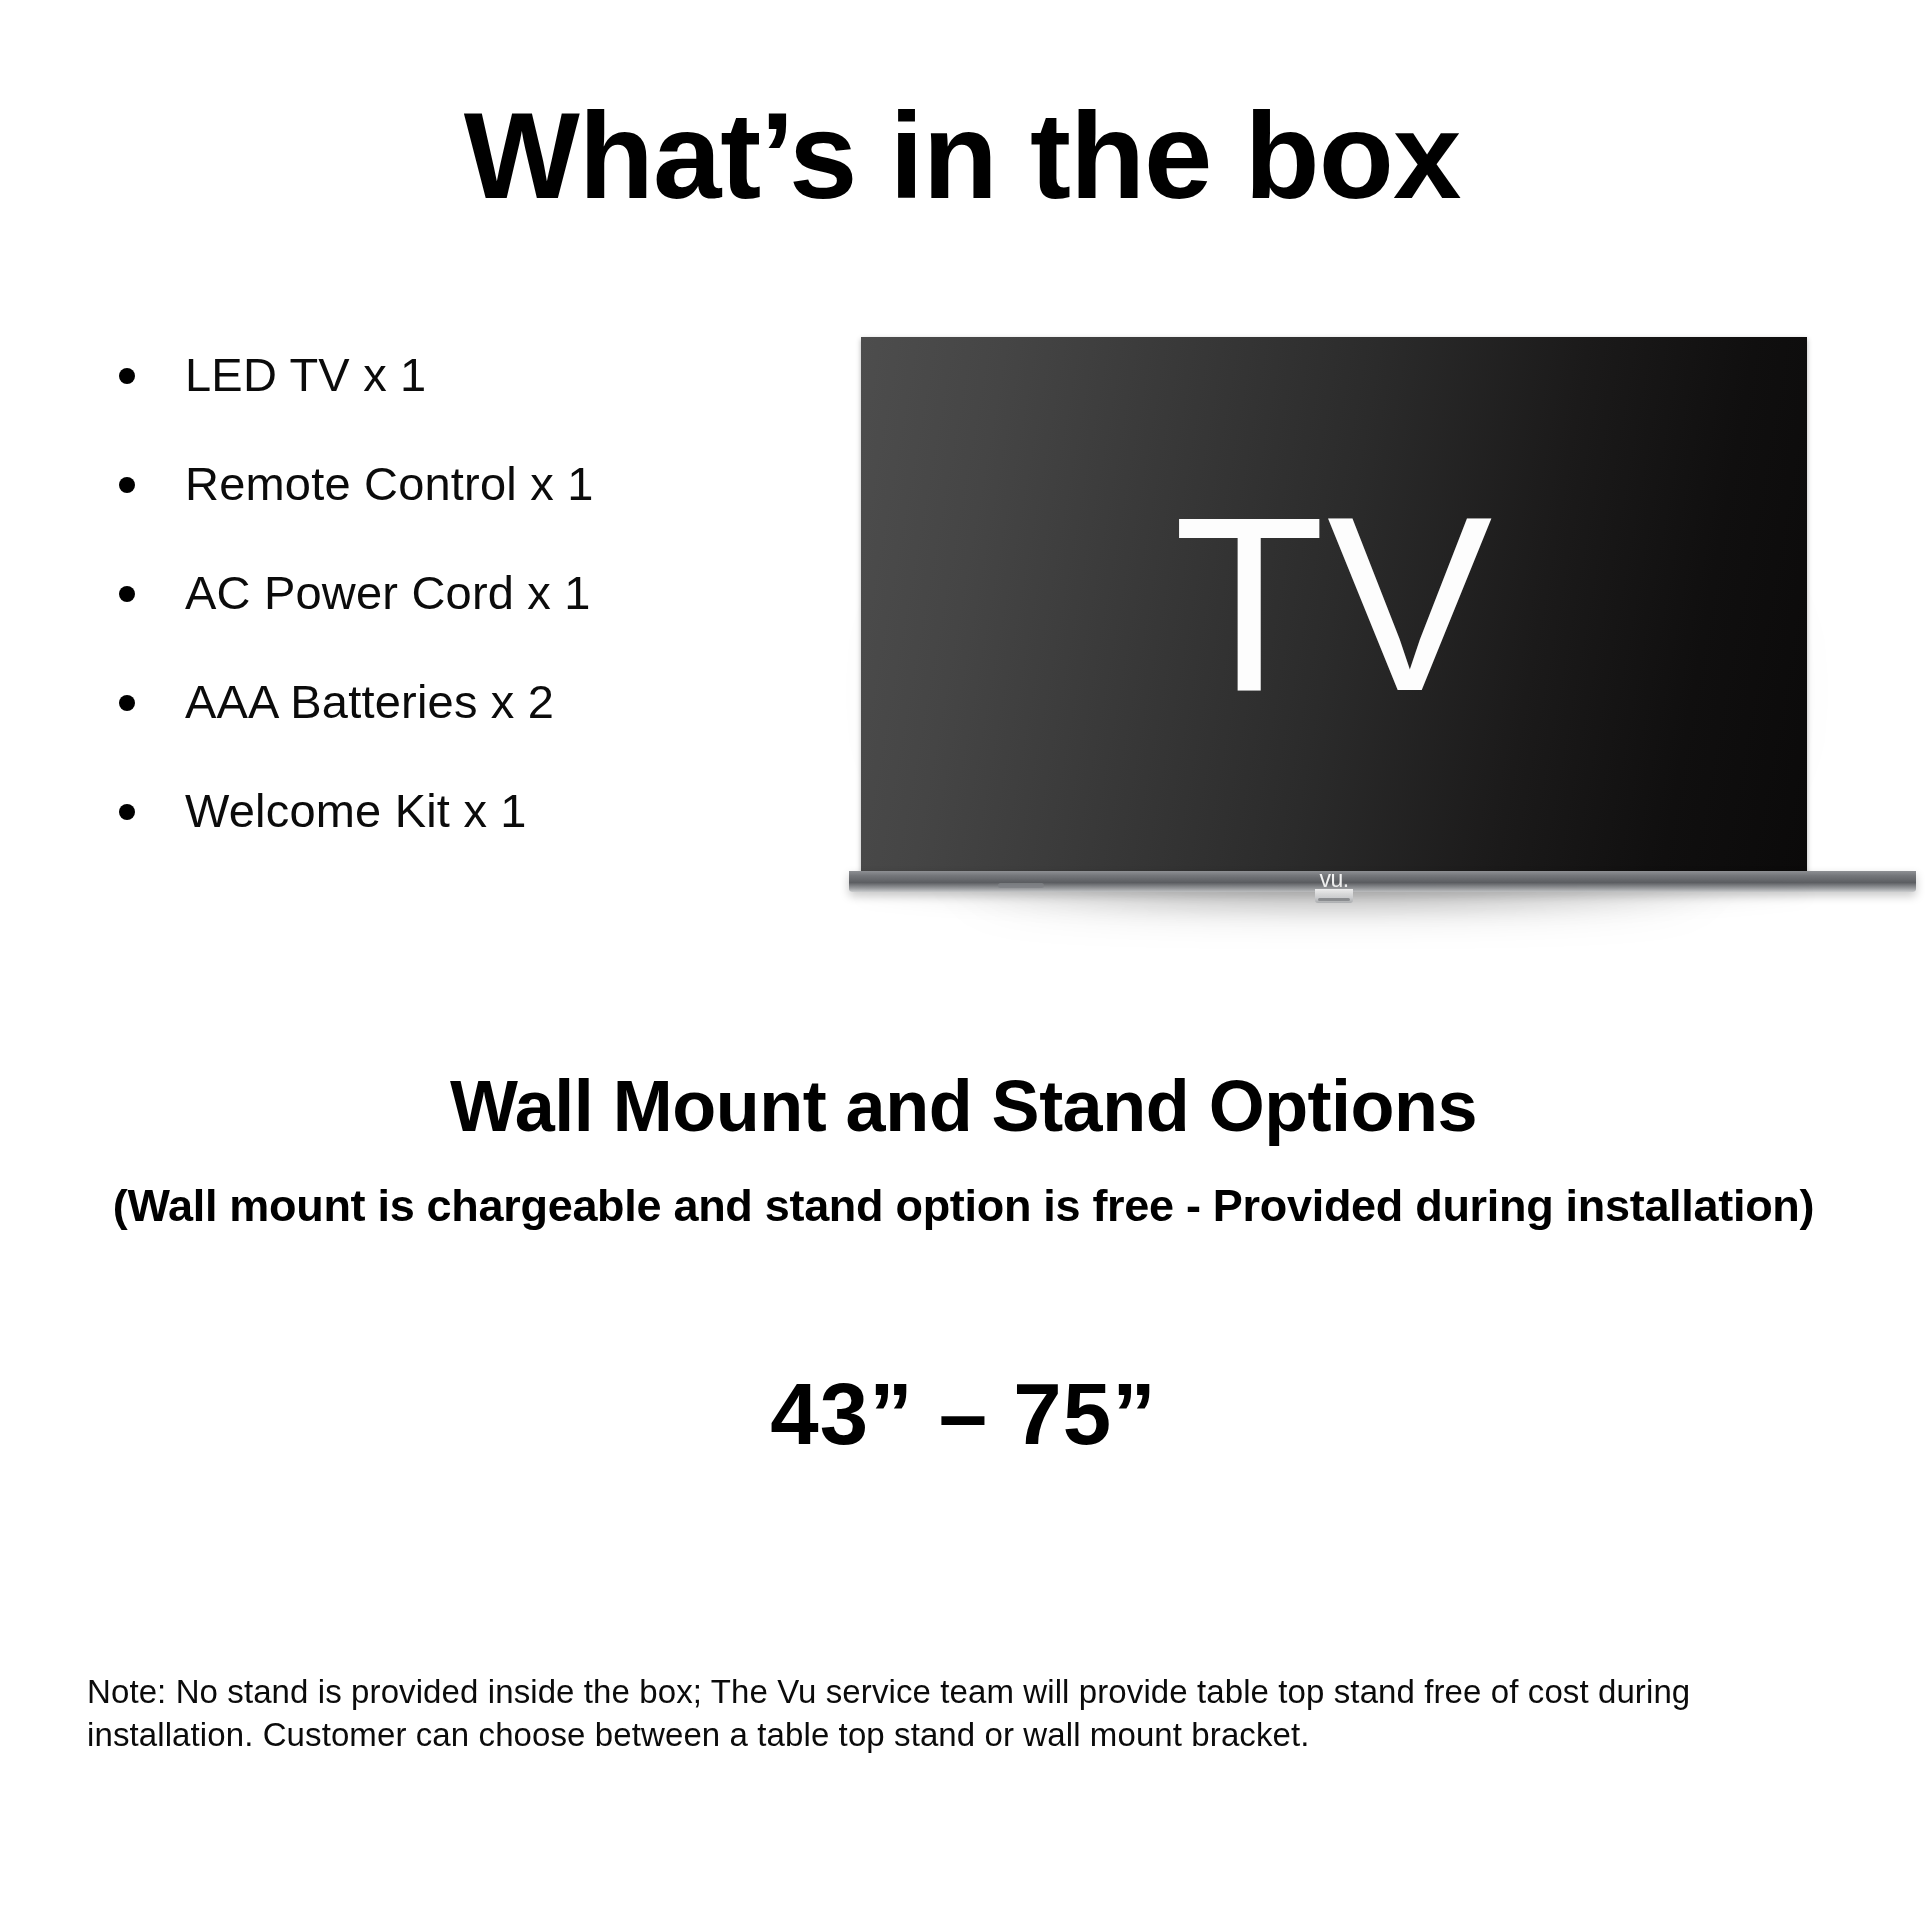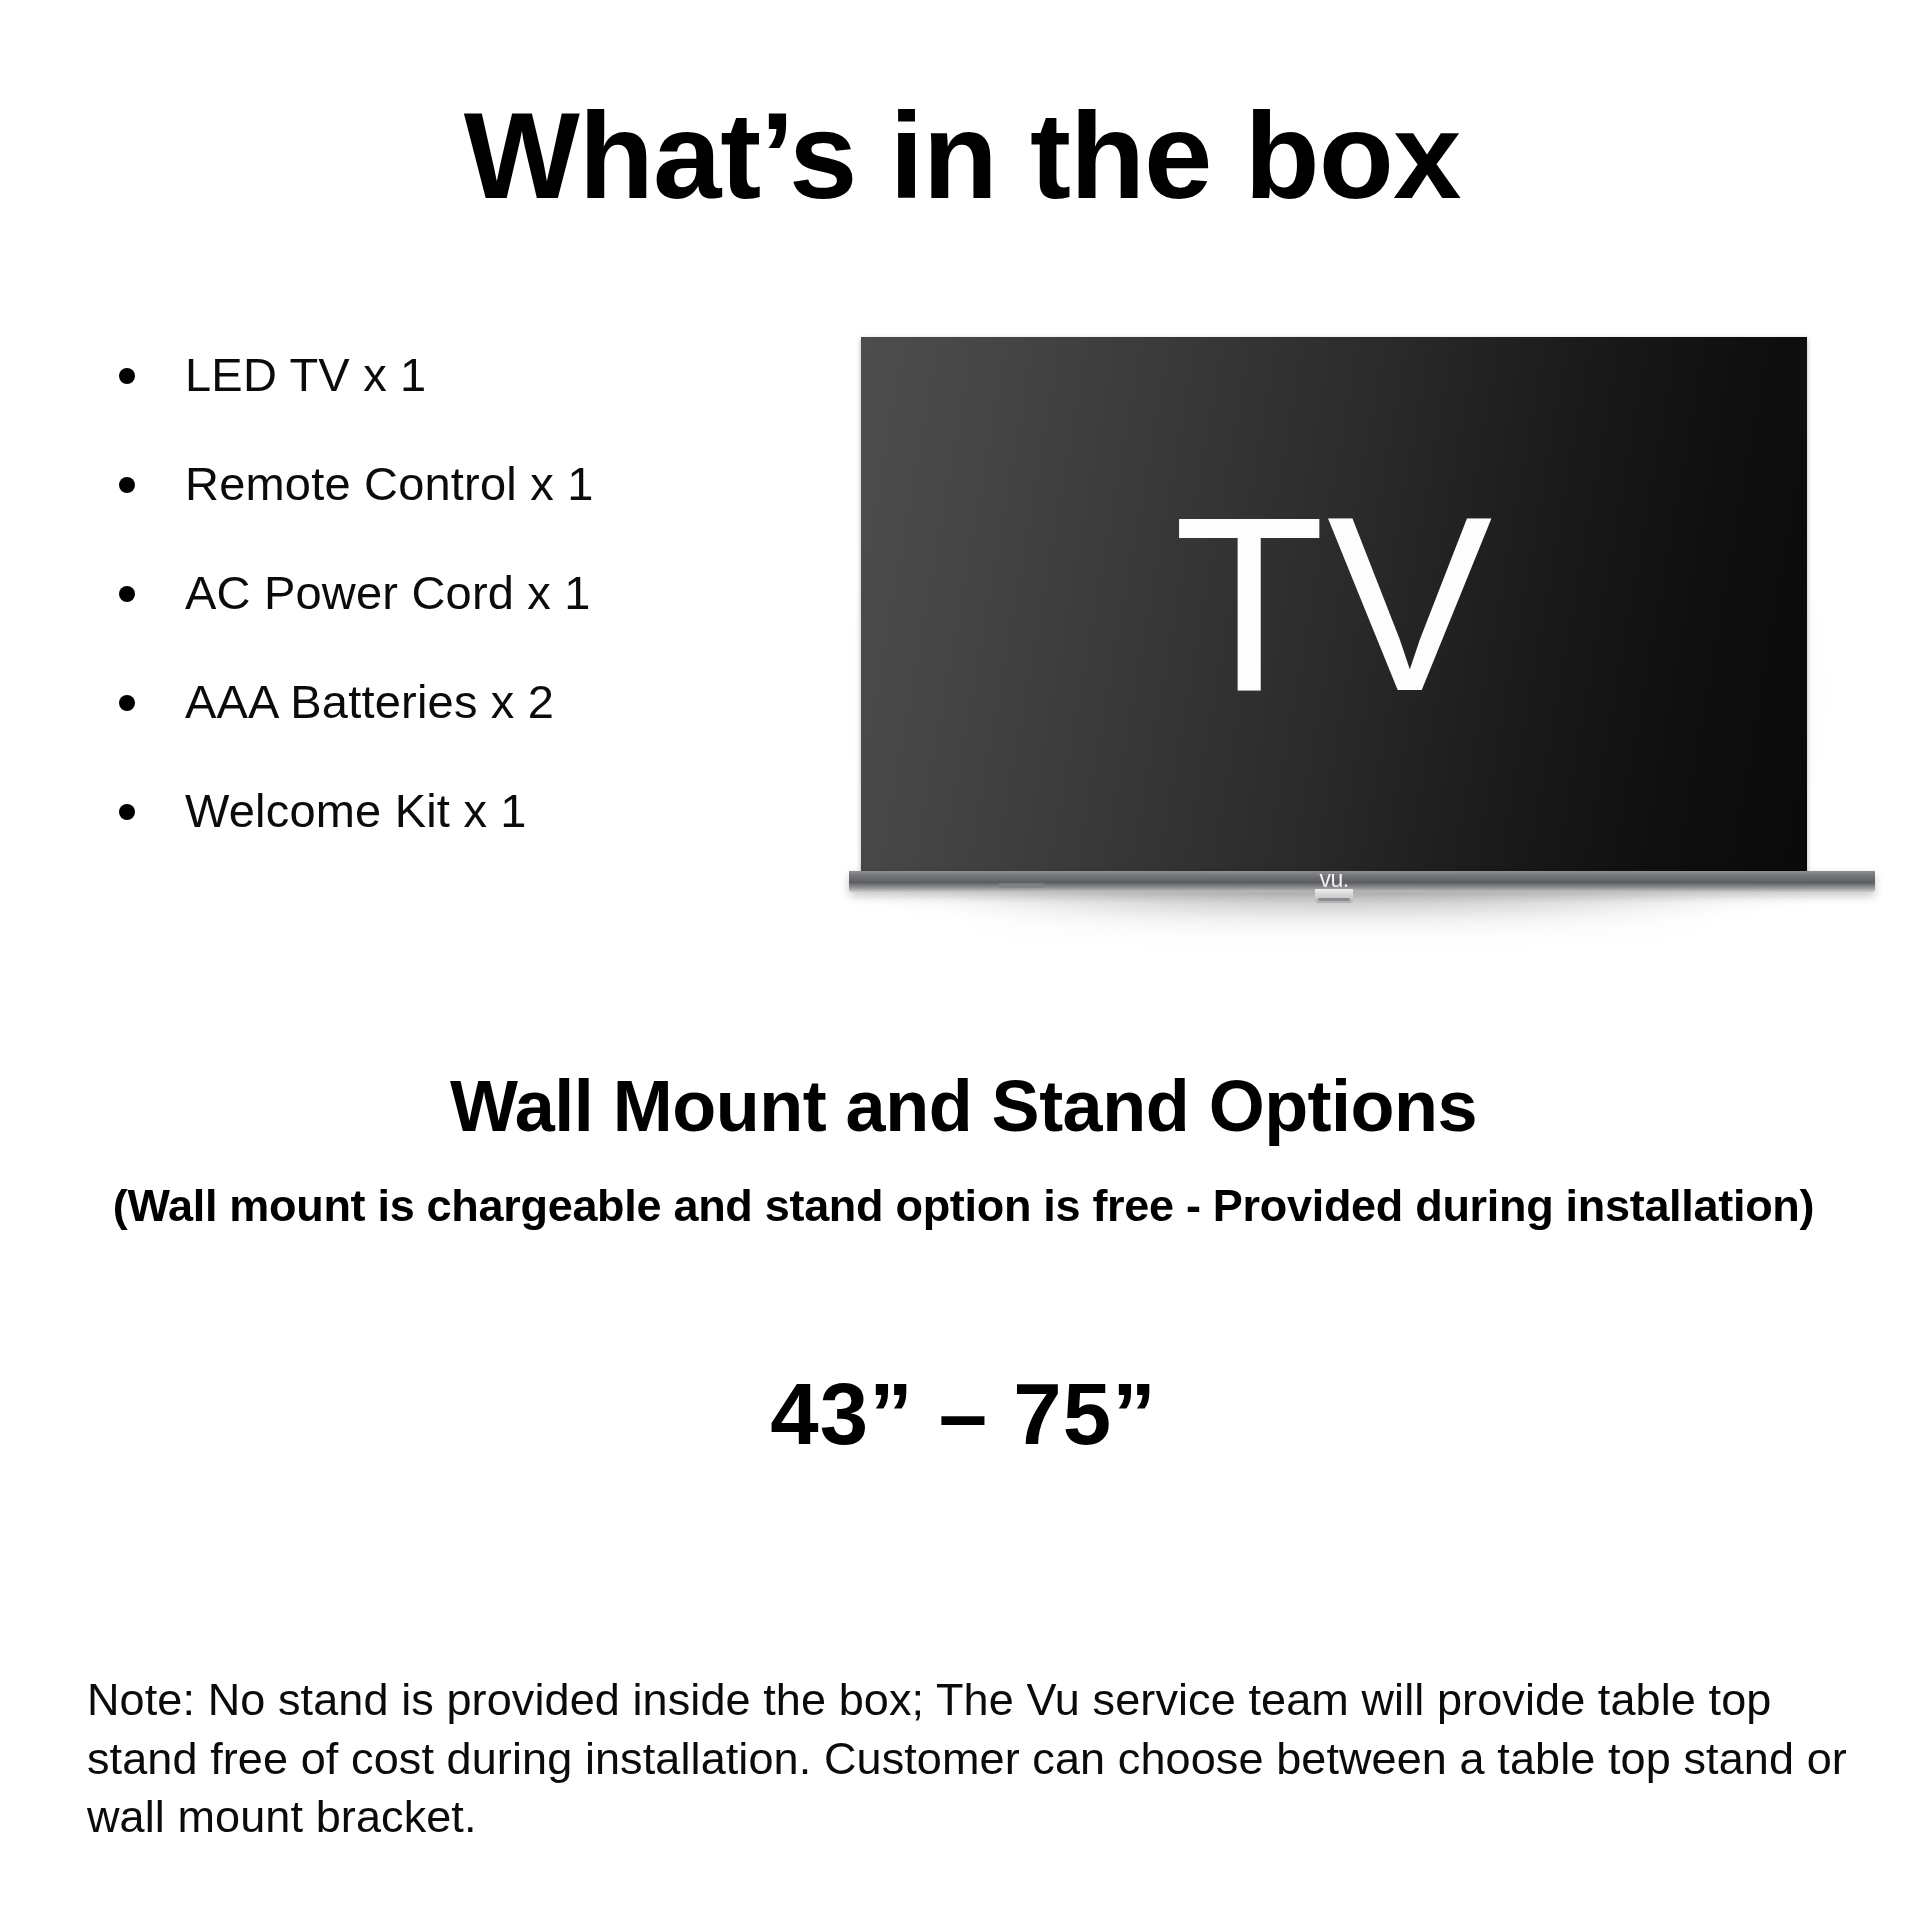--- a/index.html
+++ b/index.html
@@ -124,20 +124,21 @@
     width: 1026px;
     height: 21px;
     background: linear-gradient(180deg,
                 #8e9094 0%,
                 #74767a 22%,
                 #5c5e62 55%,
                 #9a9c9f 82%,
                 #c9cbcd 100%);
     border-radius: 0 0 3px 3px;
     box-shadow: 0 4px 10px rgba(0,0,0,0.22);
+    padding-left: 41px;
   }
   .tv-bezel-sensor {
     position: absolute;
     left: 149px;
     top: 12px;
     width: 46px;
     height: 5px;
     background: rgba(130,132,136,0.75);
     border-radius: 3px;
   }
@@ -239,21 +240,21 @@
     line-height: 1.15;
     white-space: nowrap;
   }
 
   
   .footer-note {
     position: absolute;
     left: 87px;
     top: 1671px;
     width: 1772px;
-    font-size: 45px;
+    font-size: 33px;
     font-weight: 400;
     color: #0b0b0b;
     line-height: 1.30;
     letter-spacing: 0.1px;
   }
 </style>
 </head>
 <body>
 
 <div class="page">

